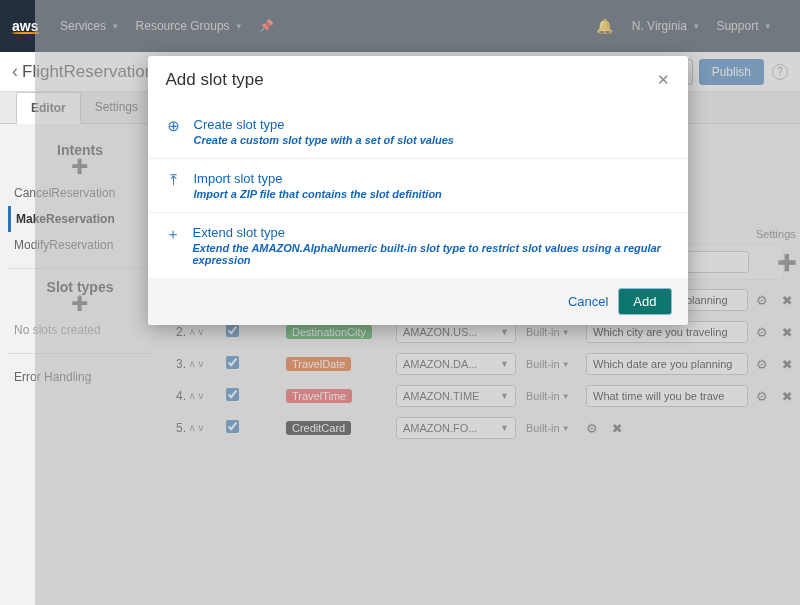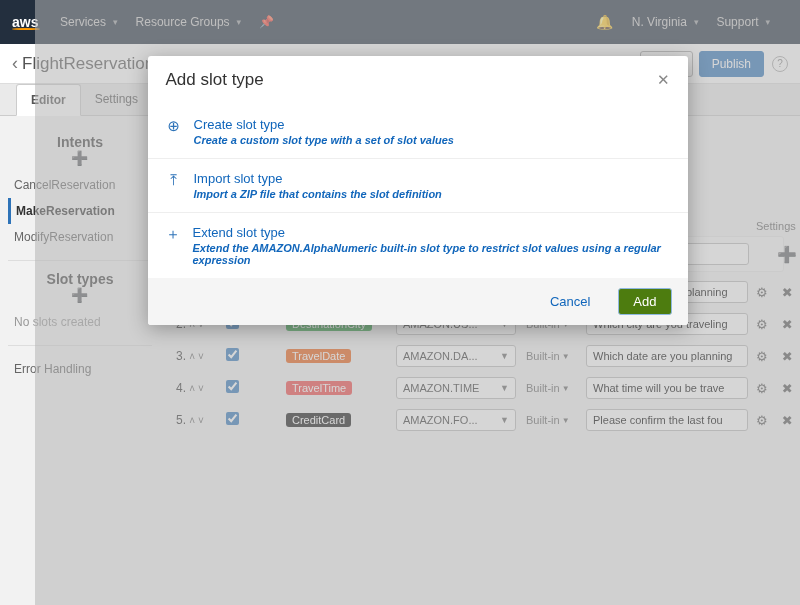--- a/index.html
+++ b/index.html
@@ -1,19 +1,19 @@
 <!DOCTYPE html>
 <html><head>
 <meta charset="utf-8">
 <style>
   * { box-sizing: border-box; margin: 0; padding: 0; }
   body { font-family: "Amazon Ember", "Helvetica Neue", Arial, sans-serif; font-size: 13px; color: #333; background: #f2f2f2; width: 800px; height: 605px; overflow: hidden; position: relative; }
   
   
-  .topnav { background: #232f3e; height: 44px; display: flex; align-items: center; color: #ccc; padding: 0 12px; font-size: 12px; }
+  .topnav { background: #232f3e; height: 52px; display: flex; align-items: center; color: #ccc; padding: 0 12px; font-size: 12px; }
   .aws-logo { color: #fff; font-weight: bold; font-size: 14px; margin-right: 20px; }
   .aws-logo .smile { display:block; height:2px; background: linear-gradient(90deg,#f90,#f90); border-radius:50%; width:28px; margin-top:-2px; }
   .nav-item { margin-right: 18px; cursor: pointer; display:flex; align-items:center; gap:4px;}
   .nav-spacer { flex: 1; }
   .caret::after { content:"▾"; font-size:9px; margin-left:3px; opacity:.7;}
   .pin { font-size:12px; }
   .bell { font-size:14px; }
   
   
   .page-header { background:#fff; height:40px; border-bottom:1px solid #ddd; display:flex; align-items:center; padding:0 12px; position:relative;}
@@ -68,23 +68,23 @@
   
   .overlay { position:absolute; inset:0; background:rgba(180,180,180,0.55); display:flex; align-items:flex-start; justify-content:center; padding-top:56px;margin-left:35px;}
   .modal { width:540px; background:#fff; border-radius:3px; box-shadow:0 4px 20px rgba(0,0,0,.3); }
   .modal-head { padding:14px 18px; font-size:17px; display:flex; justify-content:space-between; align-items:center; border-bottom:1px solid #fff;}
   .modal-close { color:#888; cursor:pointer; font-size:15px;}
   .opt { display:flex; gap:12px; padding:12px 18px; border-bottom:1px solid #eee;}
   .opt:last-of-type{border-bottom:none;}
   .opt-ic { color:#2e73b8; font-size:15px; width:16px; text-align:center;}
   .opt-title { color:#1166bb; font-size:13px; cursor:pointer;}
   .opt-desc { color:#1166bb; font-size:11px; font-style:italic; margin-top:2px;font-weight:bold;}
-  .modal-foot { background:#f5f5f5; padding:10px 16px; display:flex; justify-content:flex-end; gap:28px; border-radius:0 0 3px 3px;}
+  .modal-foot { background:#f5f5f5; padding:10px 16px; display:flex; justify-content:flex-end; gap:10px; border-radius:0 0 3px 3px;}
   .link-btn { color:#1166bb; background:none; border:none; font-size:13px; cursor:pointer;}
-  .add-btn { background:#4d7c0f; color:#fff; border:1px solid #8fb8e0; border-radius:3px; padding:5px 14px; font-size:13px; cursor:pointer;}
+  .add-btn { background:#0f766e; color:#fff; border:1px solid #8fb8e0; border-radius:3px; padding:5px 14px; font-size:13px; cursor:pointer;}
   
   .dim { filter: none; }
   .gear::before{content:"⚙";} .xcirc::before{content:"✖";}
 </style>
 </head>
 <body>
 
 <div class="topnav">
   <div class="aws-logo">
     <span>aws</span>
@@ -243,21 +243,20 @@
    </div>
         <div class="slots-row">
      <span>5. <span class="arrow-col">˄&nbsp;˅</span></span>
      <span><input type="checkbox" checked="" class="chkbox" style=""></span>
      <span><span class="chip black">CreditCard</span></span>
      <div class="sel">
             <span>AMAZON.FO...</span>
             <span class="dd">▼</span>
           </div>
      <span class="ver">Built-in <span style="font-size:8px">▼</span></span>
-     <input type="text" value="Please confirm the last fou" style="">
      <span class="row-icons">
             <span class="gear"></span>
             <span class="xcirc"></span>
           </span>
    </div>
       </div>
   </div>
 </div>
 
 <div class="overlay">

